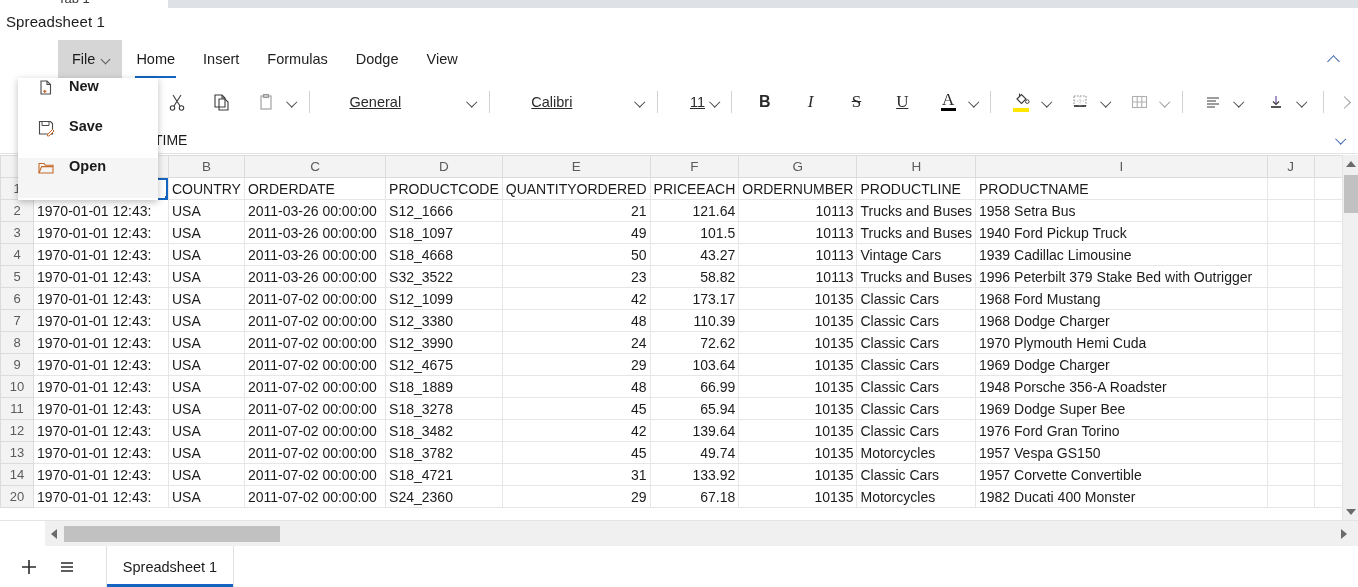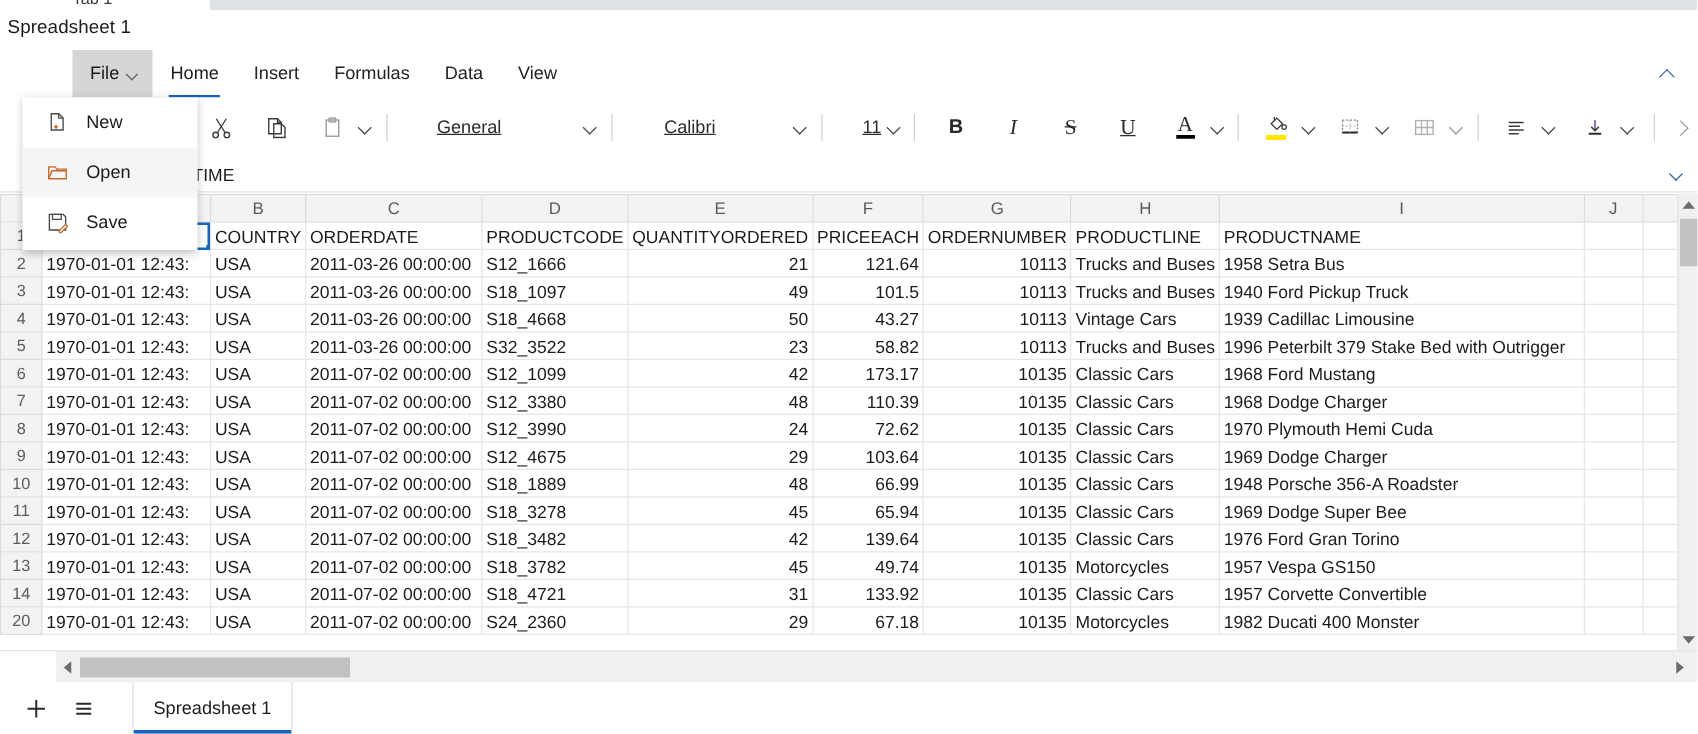--- a/index.html
+++ b/index.html
@@ -221,22 +221,22 @@
     height: 3px; background: #1565c0;
   }
 
   
   .filemenu {
     position: absolute; left: 18px; top: 78px; width: 140px; height: 122px;
     background: #ffffff; box-shadow: 0 2px 7px rgba(0,0,0,.26);
     z-index: 50; padding: 0;
   }
   .mi {
-    height: 40px; display: flex; align-items: center; gap: 14px;
-    padding-left: 18px; font-size: 14.5px; color: #1b1b1b;
+    height: 40px; display: flex; gap: 14px;
+    padding-left: 18px; font-size: 14.5px; color: #1b1b1b; font-weight: bold;
   }
   .mi.hover { background: #f5f5f5; }
   .mi .mi-ico { width: 19px; height: 19px; display: flex; align-items: center; justify-content: center; }
 </style>
 </head>
 <body>
 
 <div id="app">
 
   <div class="tabstrip">
@@ -256,21 +256,21 @@
       <div class="rtab active">
         <span>Home</span>
       </div>
       <div class="rtab">
         <span>Insert</span>
       </div>
       <div class="rtab">
         <span>Formulas</span>
       </div>
       <div class="rtab">
-        <span>Data</span>
+        <span>Dodge</span>
       </div>
       <div class="rtab">
         <span>View</span>
       </div>
     </div>
     <div class="ribbon-collapse"></div>
   </div>
 
   <div class="toolbar">
     <div style="width:168px"></div>
@@ -724,34 +724,34 @@
     <div class="mi">
       <span class="mi-ico">
         <svg width="18" height="18" viewBox="0 0 18 18">
           <path d="M4 2 h6 l3.5 3.5 V15 H4 Z" stroke="#4a4a4a" stroke-width="1.1" fill="none"></path>
           <path d="M10 2 v3.5 h3.5" stroke="#4a4a4a" stroke-width="1.1" fill="none"></path>
           <path d="M6.2 12.4 h3.2 M7.8 10.8 v3.2" stroke="#c46a2a" stroke-width="1.2"></path>
         </svg>
       </span>
       <span>New</span>
     </div>
-    <div class="mi hover">
-      <span class="mi-ico">
-        <svg width="18" height="18" viewBox="0 0 18 18">
-          <path d="M2 4.5 h5 l1.4 1.8 H16 V14 H2 Z" stroke="#c46a2a" stroke-width="1.1" fill="none"></path>
-          <path d="M2 14 L4.6 7.6 H16" stroke="#c46a2a" stroke-width="1.1" fill="none"></path>
-        </svg>
-      </span>
-      <span>Open</span>
-    </div>
     <div class="mi">
       <span class="mi-ico">
         <svg width="18" height="18" viewBox="0 0 18 18">
           <path d="M2.5 2.5 h11 l2 2 V15 H2.5 Z" stroke="#4a4a4a" stroke-width="1.1" fill="none"></path>
           <path d="M5 2.5 h7 v4 H5 Z" stroke="#4a4a4a" stroke-width="1" fill="none"></path>
           <path d="M10.5 15.5 L15.5 10.5 L17 12 L12 17 H10.5 Z" stroke="#c46a2a" stroke-width="1" fill="#fff"></path>
         </svg>
       </span>
       <span>Save</span>
     </div>
+    <div class="mi hover">
+      <span class="mi-ico">
+        <svg width="18" height="18" viewBox="0 0 18 18">
+          <path d="M2 4.5 h5 l1.4 1.8 H16 V14 H2 Z" stroke="#c46a2a" stroke-width="1.1" fill="none"></path>
+          <path d="M2 14 L4.6 7.6 H16" stroke="#c46a2a" stroke-width="1.1" fill="none"></path>
+        </svg>
+      </span>
+      <span>Open</span>
+    </div>
   </div>
 
 </div>
 
 </body></html>

